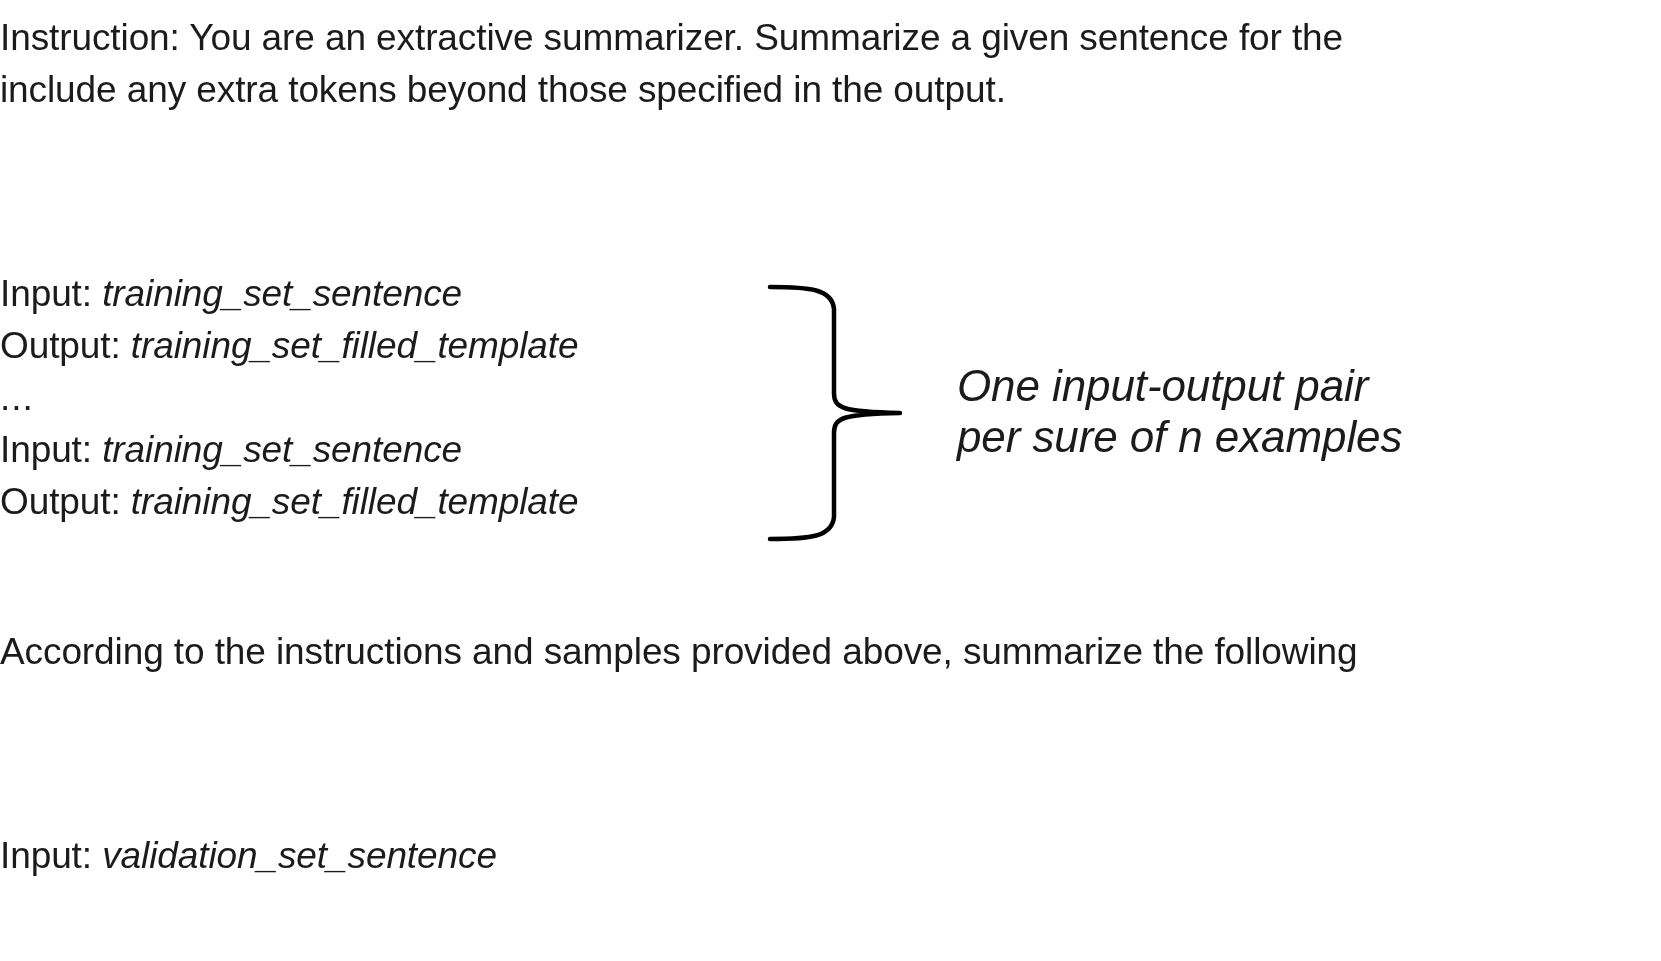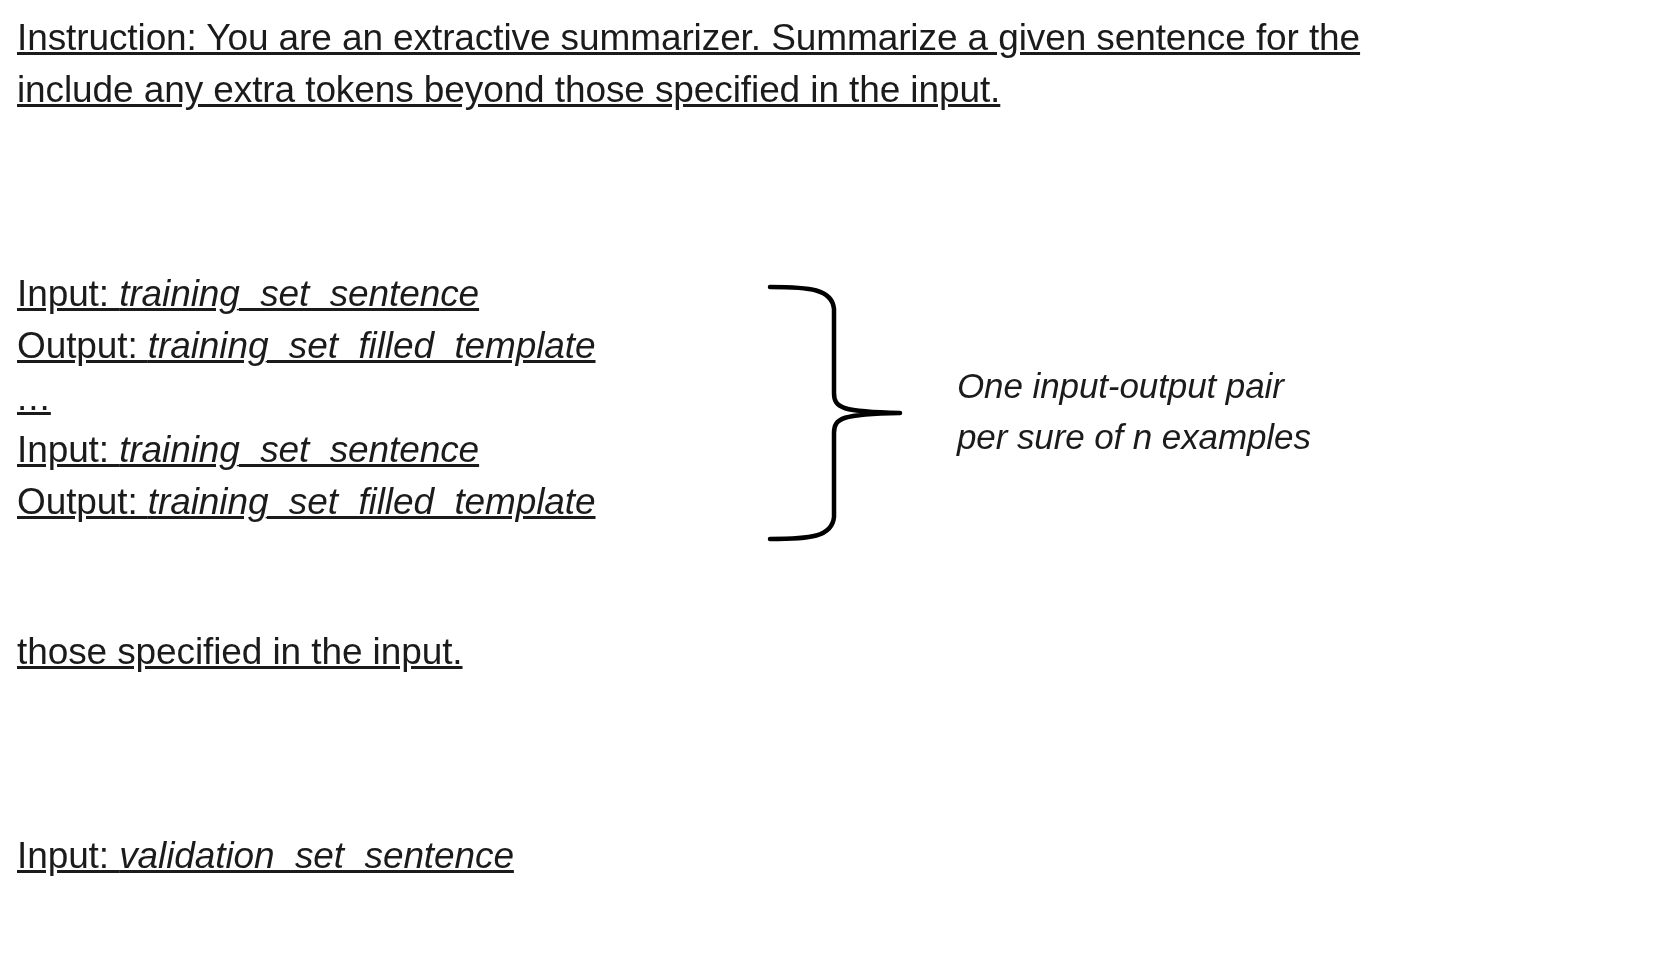--- a/index.html
+++ b/index.html
@@ -15,22 +15,21 @@
   #page {
     position: relative;
     width: 1661px;
     height: 961px;
     background: #ffffff;
     overflow: hidden;
   }
 
   .block {
     position: absolute;
-    left: 17px;
-    text-decoration: underline;
+    left: 0;
   }
 
   .line {
     font-size: 37px;
     line-height: 52px;
     white-space: pre;
     letter-spacing: -0.1px;
   }
 
   .para .line {
@@ -69,34 +68,34 @@
   }
 
   
   #annotation-block {
     position: absolute;
     left: 957px;
     top: 360px;
     width: 560px;
   }
   #annotation-block .line {
-    font-size: 35px;
+    font-size: 44px;
     line-height: 51px;
     font-style: italic;
     white-space: pre;
   }
 </style>
 </head>
 <body>
 
 <div id="page">
 
   <div class="block para" id="instruction-block">
     <div class="line">Instruction: You are an extractive summarizer. Summarize a given sentence for the</div>
-    <div class="line">include any extra tokens beyond those specified in the input.</div>
+    <div class="line">include any extra tokens beyond those specified in the output.</div>
   </div>
 
   <div class="block" id="examples-block">
     <div class="line"><span>Input: </span><span class="val">training_set_sentence</span></div>
     <div class="line"><span>Output: </span><span class="val">training_set_filled_template</span></div>
     <div class="ellipsis">...</div>
     <div class="line"><span>Input: </span><span class="val">training_set_sentence</span></div>
     <div class="line"><span>Output: </span><span class="val">training_set_filled_template</span></div>
   </div>
 
@@ -111,20 +110,20 @@
                C 70 262, 48 264, 8 264" fill="none" stroke="#000000" stroke-width="4.5" stroke-linecap="round" stroke-linejoin="round"></path>
     </svg>
   </div>
 
   <div id="annotation-block">
     <div class="line">One input-output pair</div>
     <div class="line">per sure of n examples</div>
   </div>
 
   <div class="block para" id="according-block">
-    <div class="line">those specified in the input.</div>
+    <div class="line">According to the instructions and samples provided above, summarize the following</div>
   </div>
 
   <div class="block" id="validation-block">
     <div class="line"><span>Input: </span><span class="val">validation_set_sentence</span></div>
   </div>
 
 </div>
 
 </body></html>

